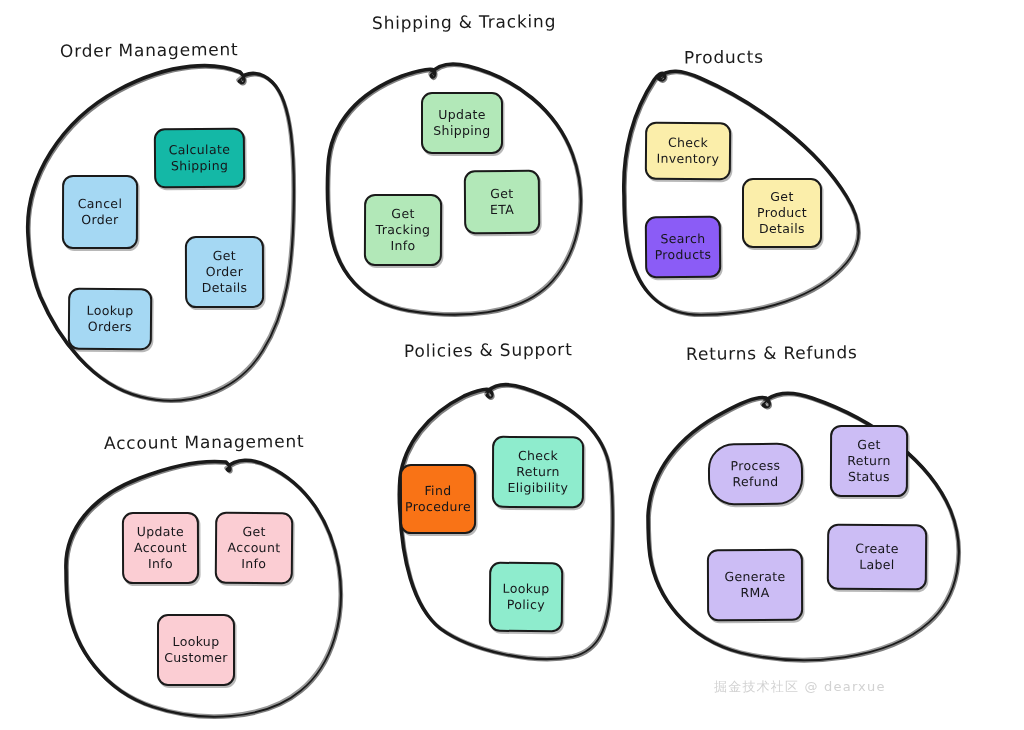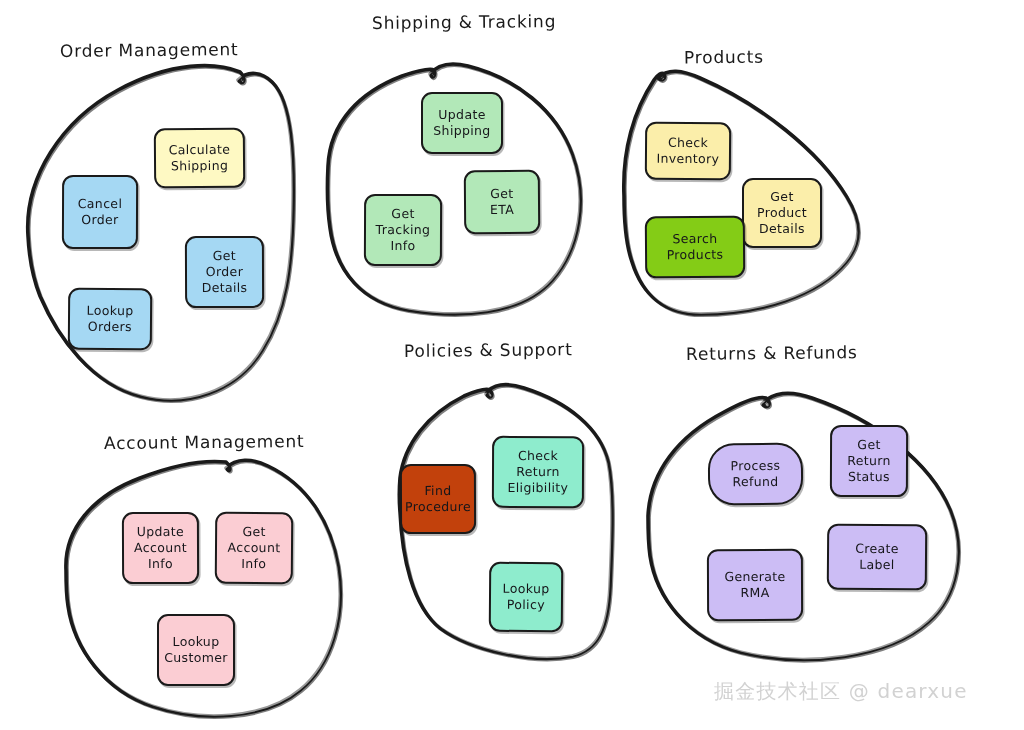--- a/index.html
+++ b/index.html
@@ -52,21 +52,21 @@
     color: #16161a;
     padding: 3px 2px;
     white-space: pre-line;
     box-shadow: 1.5px 2px 0 rgba(20,20,20,0.30);
   }
   .watermark {
     position: absolute;
     left: 714px;
     top: 678px;
     font-family: "DejaVu Sans", sans-serif;
-    font-size: 20px;
+    font-size: 13px;
     letter-spacing: 1.2px;
     color: #d2d2d2;
     text-shadow: 1px 1px 0 #ffffff;
     white-space: nowrap;
   }
 </style>
 </head>
 <body>
 
 <svg id="canvas" viewBox="0 0 1024 730" xmlns="http://www.w3.org/2000/svg">
@@ -93,21 +93,21 @@
       </g>
       <g>
         <path class="blob-path" d="M 648,516 C 650,472 678,436 724,412 C 746,400 760,396 766,398 C 772,404 768,410 762,404 C 772,392 790,390 812,398 C 876,420 930,462 950,510 C 966,550 958,596 928,622 C 888,658 806,668 740,652 C 686,638 656,596 650,556 C 648,542 648,528 648,516 Z" stroke-width="3.6" stroke="#1a1a1a" fill="#ffffff"></path>
         <path class="blob-path" d="M 648,516 C 650,472 678,436 724,412 C 746,400 760,396 766,398 C 772,404 768,410 762,404 C 772,392 790,390 812,398 C 876,420 930,462 950,510 C 966,550 958,596 928,622 C 888,658 806,668 740,652 C 686,638 656,596 650,556 C 648,542 648,528 648,516 Z" stroke-width="3.4" stroke="#1a1a1a" opacity="0.55" transform="translate(1.2,1.4)" fill="none"></path>
       </g>
     </g>
 </svg>
 
 <div id="cluster-layer">
     <div class="cluster-title" style="left: 60px; top: 40px;">Order Management</div>
-    <div class="node" style="left: 154px; top: 128px; width: 91px; height: 60px; background: #fef9c3; transform: rotate(-0.44deg);">Calculate
+    <div class="node" style="left: 154px; top: 128px; width: 91px; height: 60px; background: #14b8a6; transform: rotate(-0.44deg);">Calculate
 Shipping</div>
     <div class="node" style="left: 62px; top: 175px; width: 76px; height: 74px; background: rgb(165, 216, 243); transform: rotate(0.22deg);">Cancel
 Order</div>
     <div class="node" style="left: 185px; top: 236px; width: 79px; height: 72px; background: rgb(165, 216, 243); transform: rotate(-0.22deg);">Get
 Order
 Details</div>
     <div class="node" style="left: 68px; top: 288px; width: 84px; height: 62px; background: rgb(165, 216, 243); transform: rotate(0.44deg);">Lookup
 Orders</div>
     <div class="cluster-title" style="left: 372px; top: 12px;">Shipping &amp; Tracking</div>
     <div class="node" style="left: 421px; top: 92px; width: 82px; height: 62px; background: rgb(178, 232, 184); transform: rotate(0deg);">Update
@@ -116,36 +116,36 @@
 ETA</div>
     <div class="node" style="left: 364px; top: 194px; width: 78px; height: 72px; background: rgb(178, 232, 184); transform: rotate(0.22deg);">Get
 Tracking
 Info</div>
     <div class="cluster-title" style="left: 684px; top: 47px;">Products</div>
     <div class="node" style="left: 645px; top: 122px; width: 86px; height: 58px; background: rgb(251, 238, 170); transform: rotate(0.44deg);">Check
 Inventory</div>
     <div class="node" style="left: 742px; top: 178px; width: 80px; height: 70px; background: rgb(251, 238, 170); transform: rotate(0deg);">Get
 Product
 Details</div>
-    <div class="node" style="left: 645px; top: 216px; width: 100px; height: 62px; background: #84cc16; transform: rotate(-0.44deg);">Search
+    <div class="node" style="left: 645px; top: 216px; width: 76px; height: 62px; background: #8b5cf6; transform: rotate(-0.44deg);">Search
 Products</div>
     <div class="cluster-title" style="left: 104px; top: 432px;">Account Management</div>
     <div class="node" style="left: 122px; top: 512px; width: 77px; height: 72px; background: rgb(251, 205, 211); transform: rotate(-0.22deg);">Update
 Account
 Info</div>
     <div class="node" style="left: 215px; top: 512px; width: 78px; height: 72px; background: rgb(251, 205, 211); transform: rotate(0.44deg);">Get
 Account
 Info</div>
     <div class="node" style="left: 157px; top: 614px; width: 78px; height: 72px; background: rgb(251, 205, 211); transform: rotate(0deg);">Lookup
 Customer</div>
     <div class="cluster-title" style="left: 404px; top: 340px;">Policies &amp; Support</div>
     <div class="node" style="left: 492px; top: 436px; width: 92px; height: 72px; background: rgb(142, 236, 205); transform: rotate(0.22deg);">Check
 Return
 Eligibility</div>
-    <div class="node" style="left: 400px; top: 464px; width: 76px; height: 70px; background: #c2410c; transform: rotate(-0.22deg);">Find
+    <div class="node" style="left: 400px; top: 464px; width: 76px; height: 70px; background: #f97316; transform: rotate(-0.22deg);">Find
 Procedure</div>
     <div class="node" style="left: 489px; top: 562px; width: 74px; height: 70px; background: rgb(142, 236, 205); transform: rotate(0.44deg);">Lookup
 Policy</div>
     <div class="cluster-title" style="left: 686px; top: 343px;">Returns &amp; Refunds</div>
     <div class="node" style="left: 708px; top: 443px; width: 95px; height: 62px; background: rgb(204, 189, 245); transform: rotate(-0.44deg); border-radius: 26px;">Process
 Refund</div>
     <div class="node" style="left: 830px; top: 425px; width: 78px; height: 72px; background: rgb(204, 189, 245); transform: rotate(0.22deg);">Get
 Return
 Status</div>
     <div class="node" style="left: 707px; top: 525px; width: 96px; height: 72px; background: rgb(204, 189, 245); transform: rotate(-0.22deg); margin-top: 24px;">Generate

